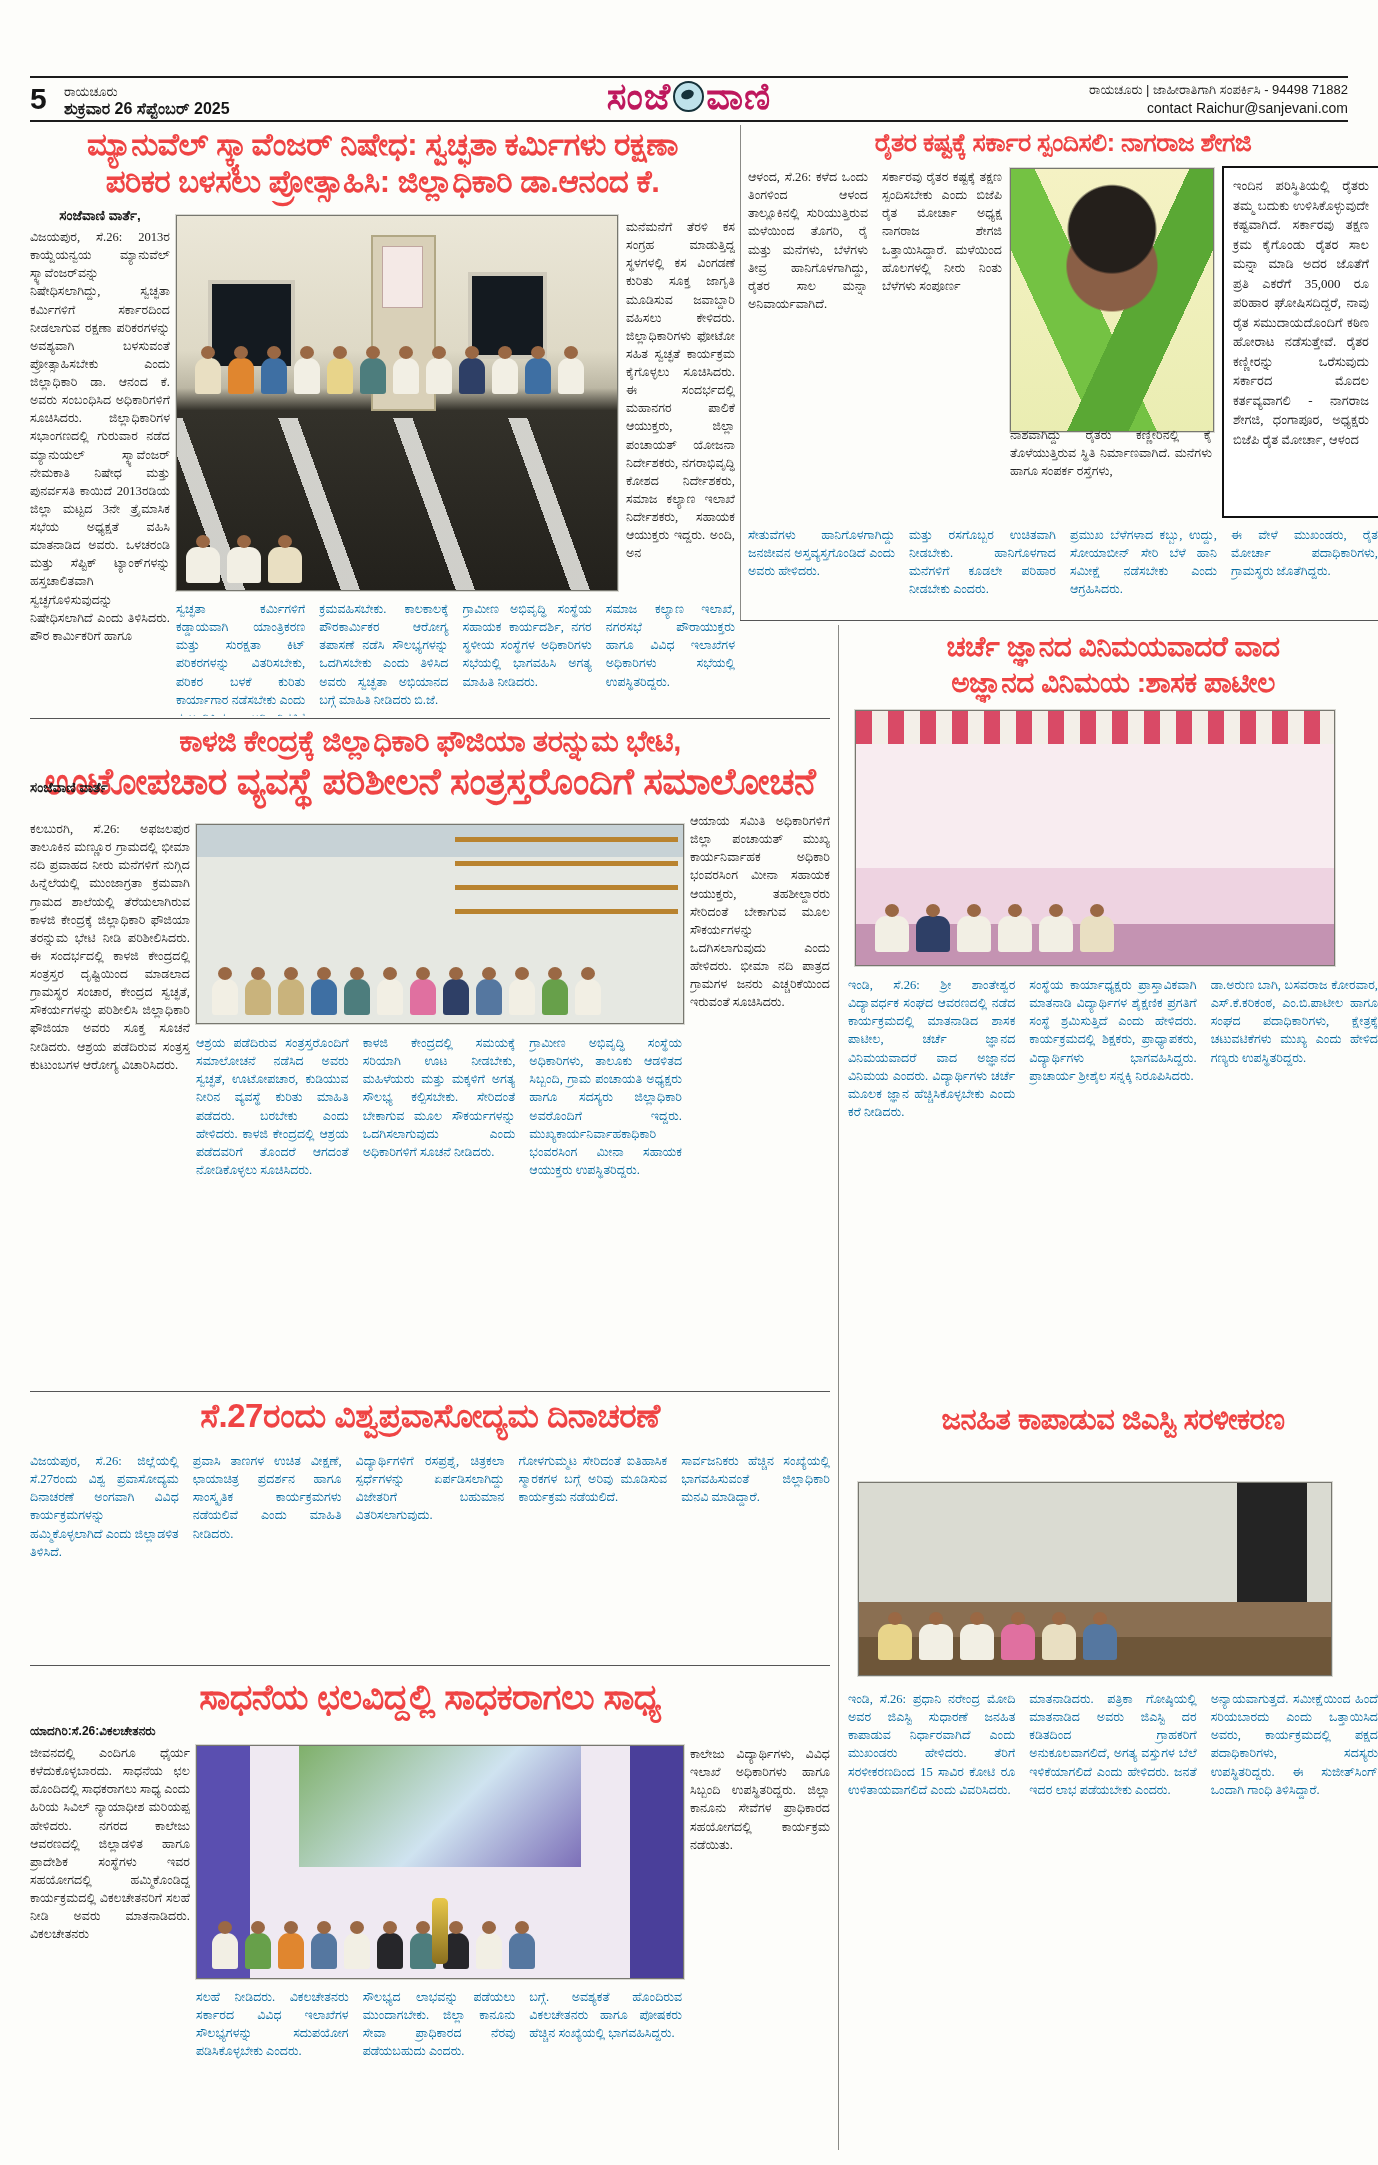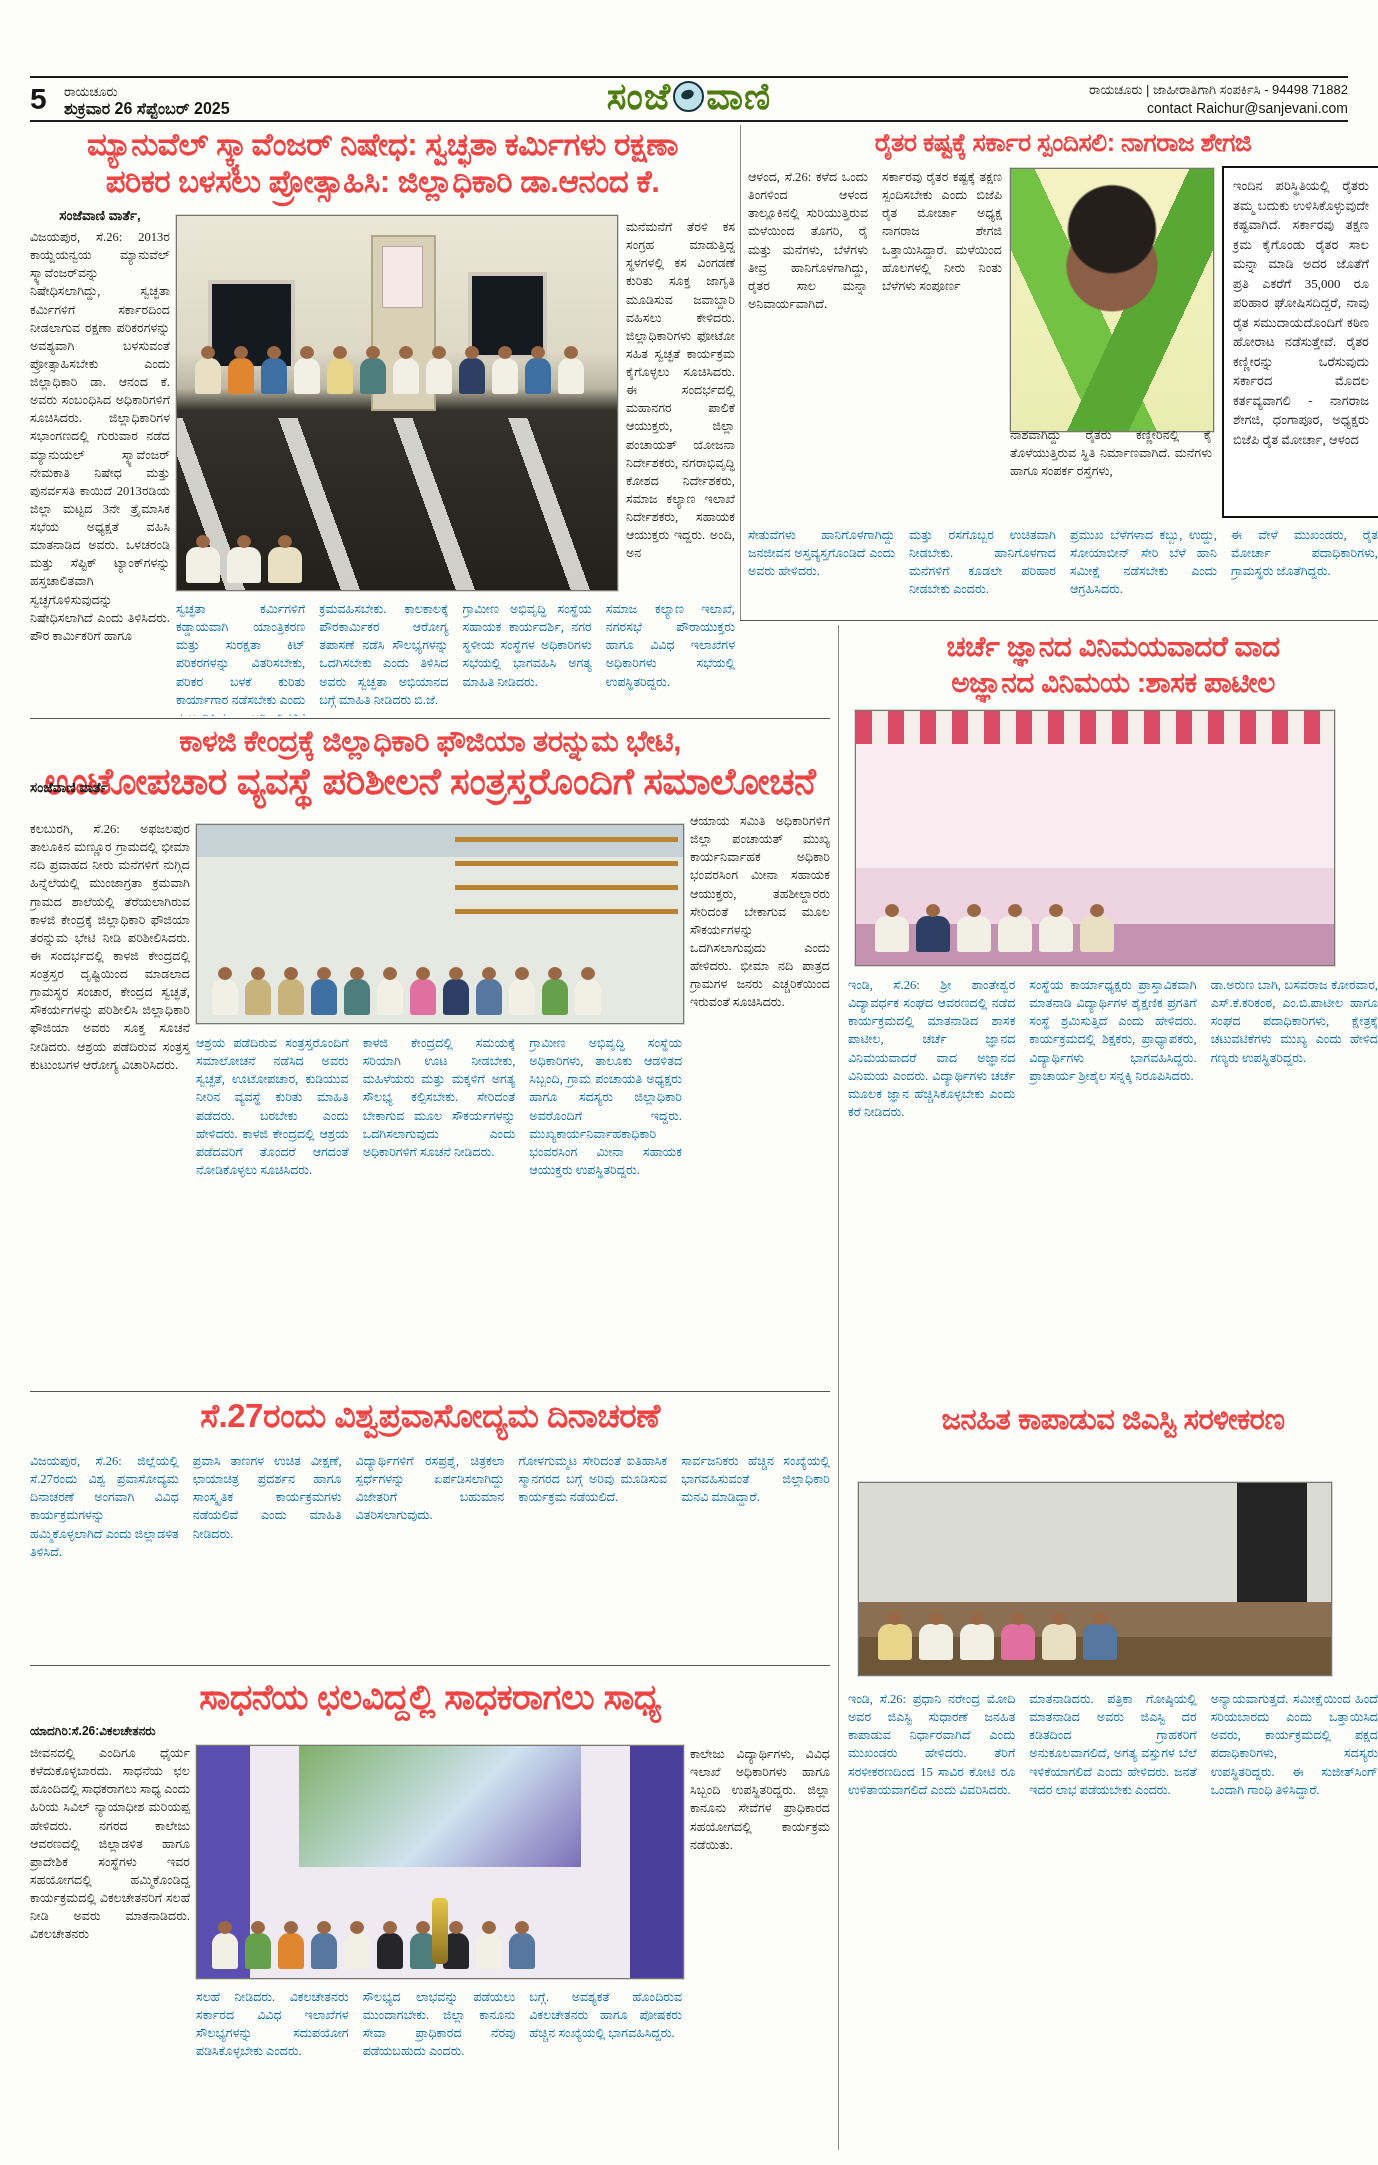--- a/index.html
+++ b/index.html
@@ -19,21 +19,21 @@
             font-family:"Liberation Serif","DejaVu Serif",serif;}
   .twocol{column-count:2;column-gap:14px;}
   .photo{position:absolute;border:1px solid #77776f;box-shadow:0 0 0 1px #d8d8d2;overflow:hidden;}
   .quote-box{position:absolute;border:2px solid #111;padding:8px 9px;font-size:13px;line-height:1.5;
              text-align:justify;font-family:"Liberation Serif","DejaVu Serif",serif;overflow:hidden;background:#fff;}
   
   .pagenum{position:absolute;font-size:30px;font-weight:800;}
   .hdr-city{position:absolute;font-size:13px;}
   .hdr-date{position:absolute;font-size:16px;font-weight:800;}
   .masthead{position:absolute;left:0;right:0;text-align:center;font-size:37px;font-weight:800;
-            letter-spacing:1px;color:#4d7c0f;font-family:"DejaVu Serif","Liberation Serif",serif;}
+            letter-spacing:1px;color:#be185d;font-family:"DejaVu Serif","Liberation Serif",serif;}
   .mast-logo{display:inline-block;width:27px;height:27px;border-radius:50%;background:#bfe2ea;
              border:2px solid #16323a;vertical-align:middle;margin:0 2px 6px 2px;position:relative;}
   .mast-logo::after{content:"";position:absolute;left:6px;top:7px;width:13px;height:9px;border-radius:50%;
              background:#16323a;transform:rotate(-20deg);}
   .hdr-right1{position:absolute;right:30px;font-size:13px;text-align:right;}
   .hdr-right2{position:absolute;right:30px;font-size:14px;text-align:right;}
   
   .figrow{position:absolute;display:flex;gap:7px;align-items:flex-end;}
   .fig{width:26px;height:36px;border-radius:11px 11px 3px 3px;position:relative;flex:0 0 auto;}
   .fig::before{content:"";position:absolute;top:-12px;left:50%;transform:translateX(-50%);
@@ -199,21 +199,21 @@
     <div class="col">ಡಾ.ಅರುಣ ಬಾಗಿ, ಬಸವರಾಜ ಕೋರವಾರ, ಎಸ್.ಕೆ.ಕರಿಕಂಠ, ಎಂ.ಬಿ.ಪಾಟೀಲ ಹಾಗೂ ಸಂಘದ ಪದಾಧಿಕಾರಿಗಳು, ಕ್ಷೇತ್ರಕ್ಕೆ ಚಟುವಟಿಕೆಗಳು ಮುಖ್ಯ ಎಂದು ಹೇಳಿದ ಗಣ್ಯರು ಉಪಸ್ಥಿತರಿದ್ದರು.</div>
   </div>
 
   <div class="hr thin" style="left:30px;top:1391px;width:800px;"></div>
   <div class="headline" style="left:30px;top:1398px;width:800px;font-size:33px;">ಸೆ.27ರಂದು ವಿಶ್ವಪ್ರವಾಸೋದ್ಯಮ ದಿನಾಚರಣೆ</div>
 
   <div class="row" style="left:30px;top:1452px;width:800px;height:206px;">
     <div class="col">ವಿಜಯಪುರ, ಸೆ.26: ಜಿಲ್ಲೆಯಲ್ಲಿ ಸೆ.27ರಂದು ವಿಶ್ವ ಪ್ರವಾಸೋದ್ಯಮ ದಿನಾಚರಣೆ ಅಂಗವಾಗಿ ವಿವಿಧ ಕಾರ್ಯಕ್ರಮಗಳನ್ನು ಹಮ್ಮಿಕೊಳ್ಳಲಾಗಿದೆ ಎಂದು ಜಿಲ್ಲಾಡಳಿತ ತಿಳಿಸಿದೆ.</div>
     <div class="col">ಪ್ರವಾಸಿ ತಾಣಗಳ ಉಚಿತ ವೀಕ್ಷಣೆ, ಛಾಯಾಚಿತ್ರ ಪ್ರದರ್ಶನ ಹಾಗೂ ಸಾಂಸ್ಕೃತಿಕ ಕಾರ್ಯಕ್ರಮಗಳು ನಡೆಯಲಿವೆ ಎಂದು ಮಾಹಿತಿ ನೀಡಿದರು.</div>
     <div class="col">ವಿದ್ಯಾರ್ಥಿಗಳಿಗೆ ರಸಪ್ರಶ್ನೆ, ಚಿತ್ರಕಲಾ ಸ್ಪರ್ಧೆಗಳನ್ನು ಏರ್ಪಡಿಸಲಾಗಿದ್ದು ವಿಜೇತರಿಗೆ ಬಹುಮಾನ ವಿತರಿಸಲಾಗುವುದು.</div>
-    <div class="col">ಗೋಳಗುಮ್ಮಟ ಸೇರಿದಂತೆ ಐತಿಹಾಸಿಕ ಸ್ಮಾನಗರದ ಬಗ್ಗೆ ಅರಿವು ಮೂಡಿಸುವ ಕಾರ್ಯಕ್ರಮ ನಡೆಯಲಿದೆ.</div>
+    <div class="col">ಗೋಳಗುಮ್ಮಟ ಸೇರಿದಂತೆ ಐತಿಹಾಸಿಕ ಸ್ಮಾರಕಗಳ ಬಗ್ಗೆ ಅರಿವು ಮೂಡಿಸುವ ಕಾರ್ಯಕ್ರಮ ನಡೆಯಲಿದೆ.</div>
     <div class="col">ಸಾರ್ವಜನಿಕರು ಹೆಚ್ಚಿನ ಸಂಖ್ಯೆಯಲ್ಲಿ ಭಾಗವಹಿಸುವಂತೆ ಜಿಲ್ಲಾಧಿಕಾರಿ ಮನವಿ ಮಾಡಿದ್ದಾರೆ.</div>
   </div>
   <div class="hr thin" style="left:30px;top:1665px;width:800px;"></div>
 
   <div class="headline" style="left:848px;top:1404px;width:530px;font-size:29px;">ಜನಹಿತ ಕಾಪಾಡುವ ಜಿಎಸ್ಟಿ ಸರಳೀಕರಣ</div>
   <div class="photo ph-groupsit" style="left:858px;top:1482px;width:472px;height:192px;">
     <div class="darkcol"></div>
     <div class="figrow" style="left:4%;bottom:8%;right:4%;">
       <i class="fig w34 f-yellow"></i>
         <i class="fig w34 f-white"></i>

